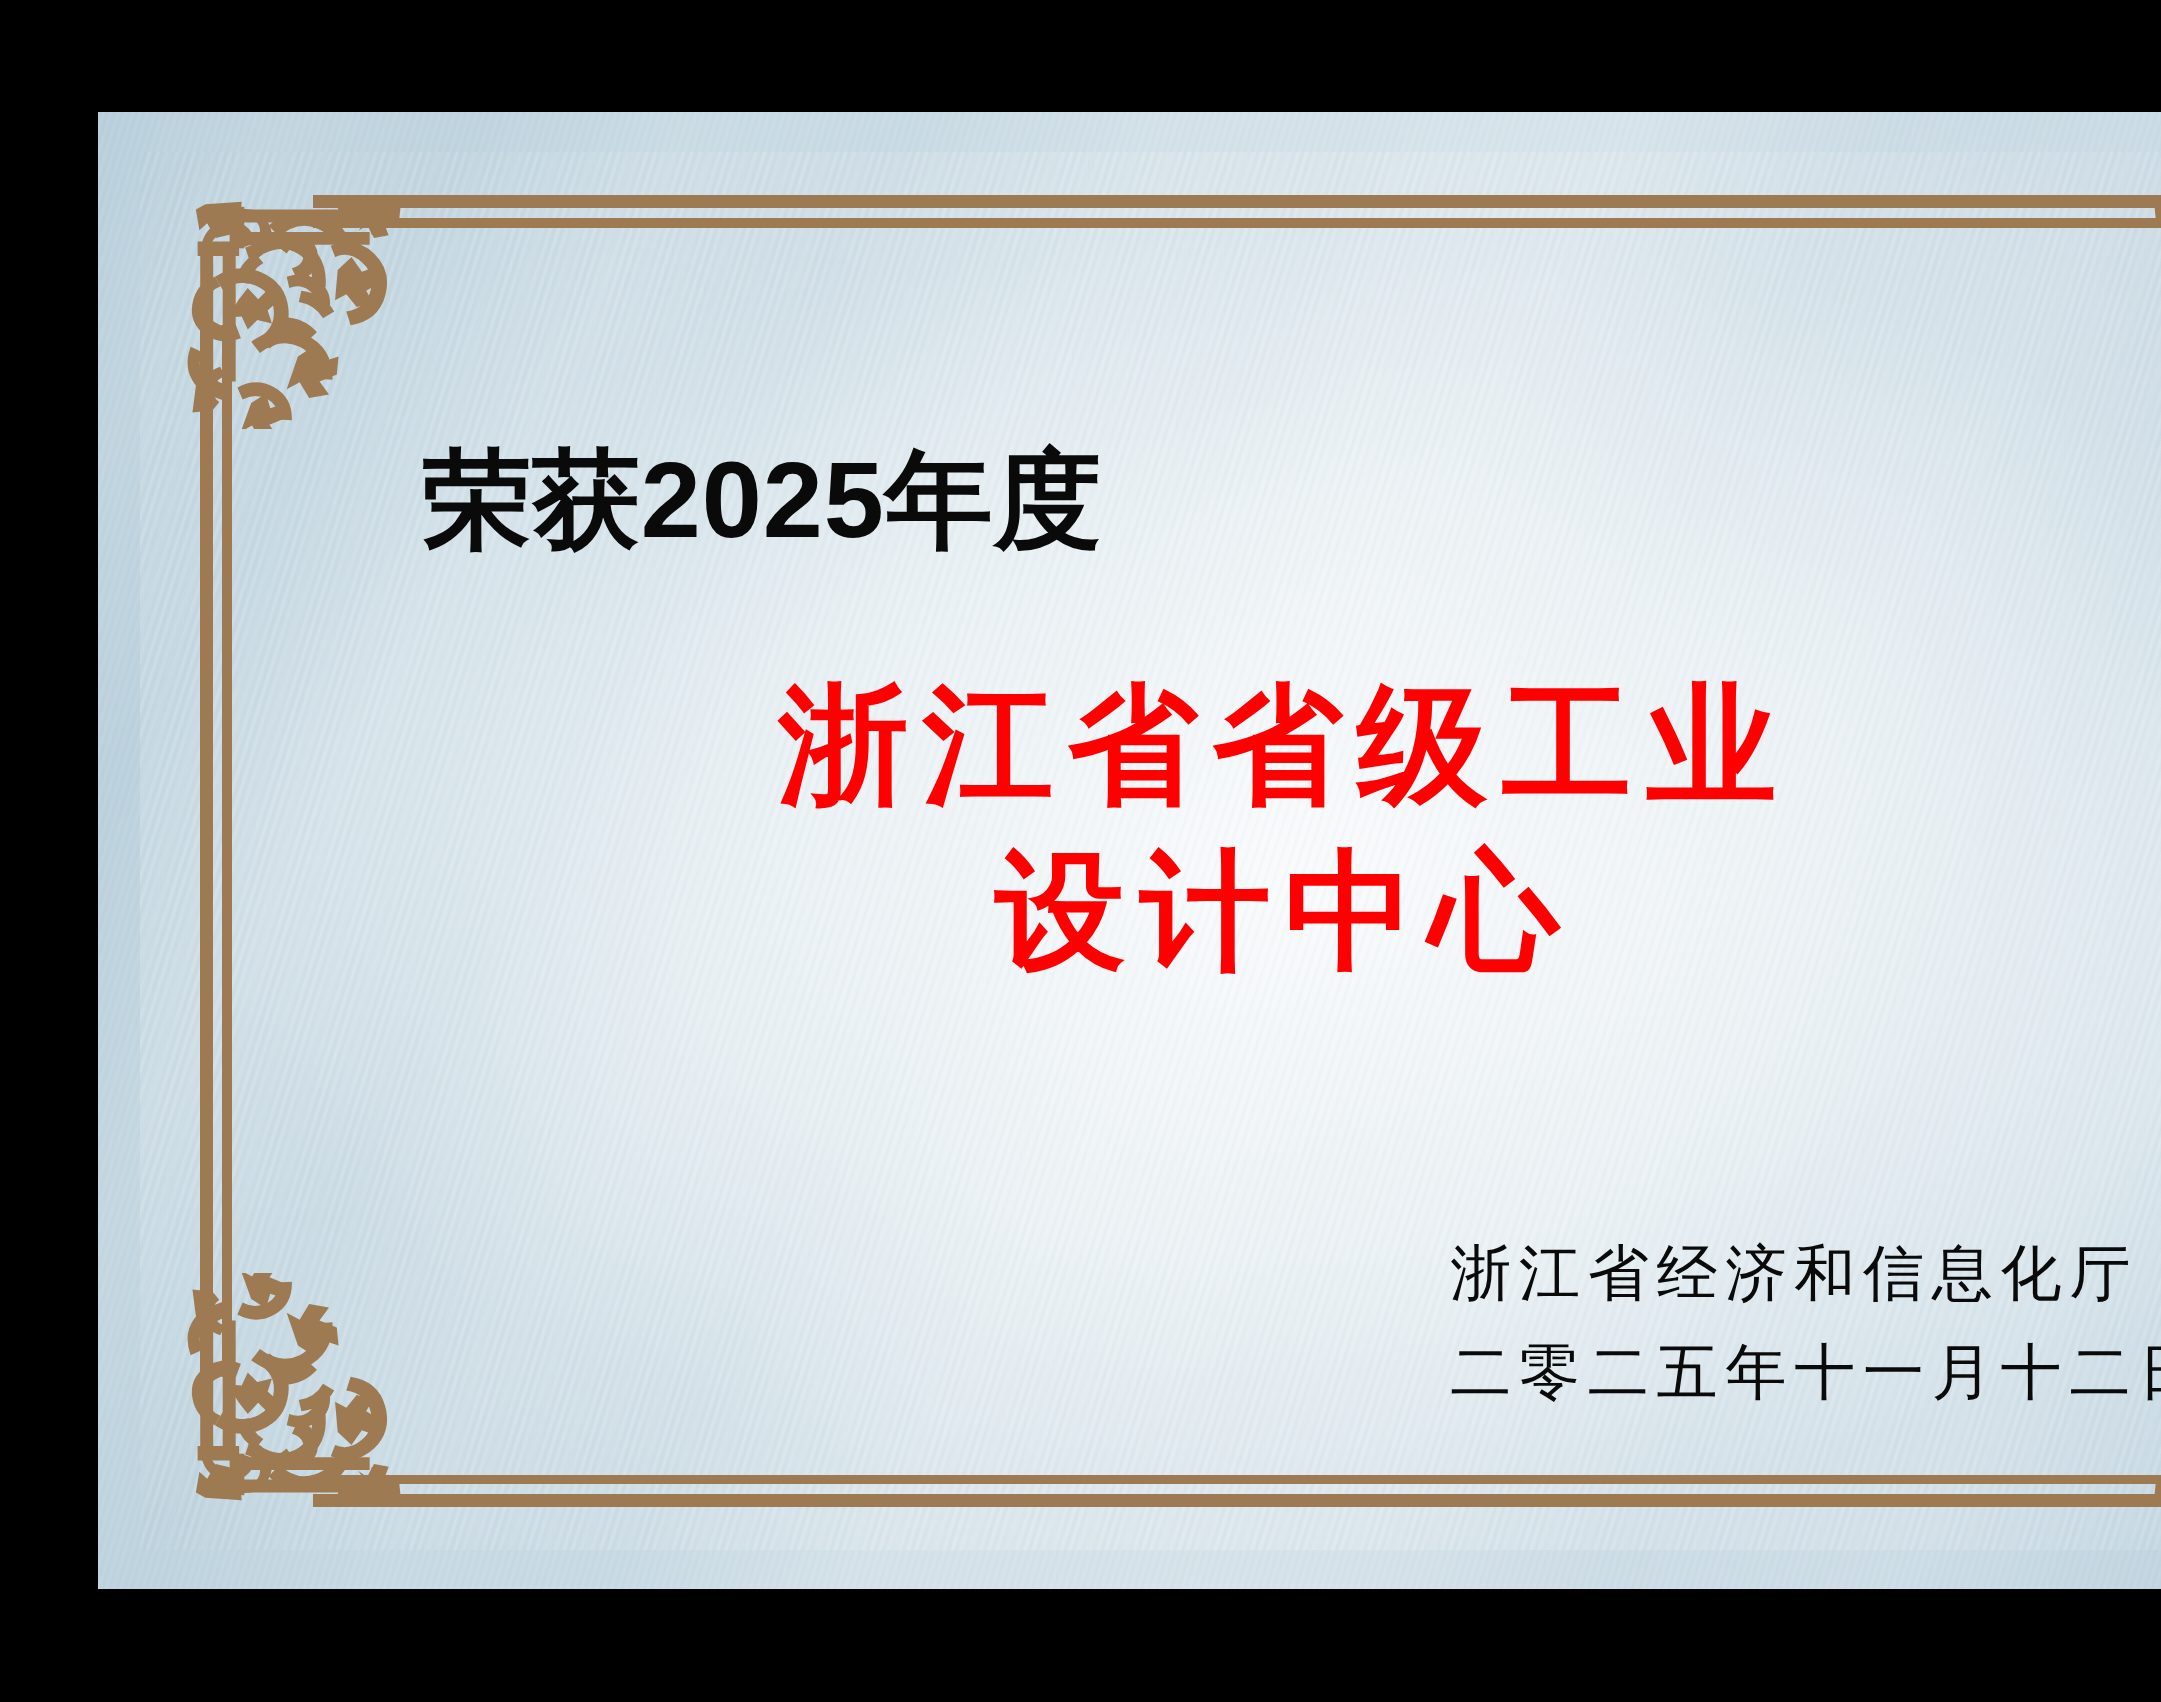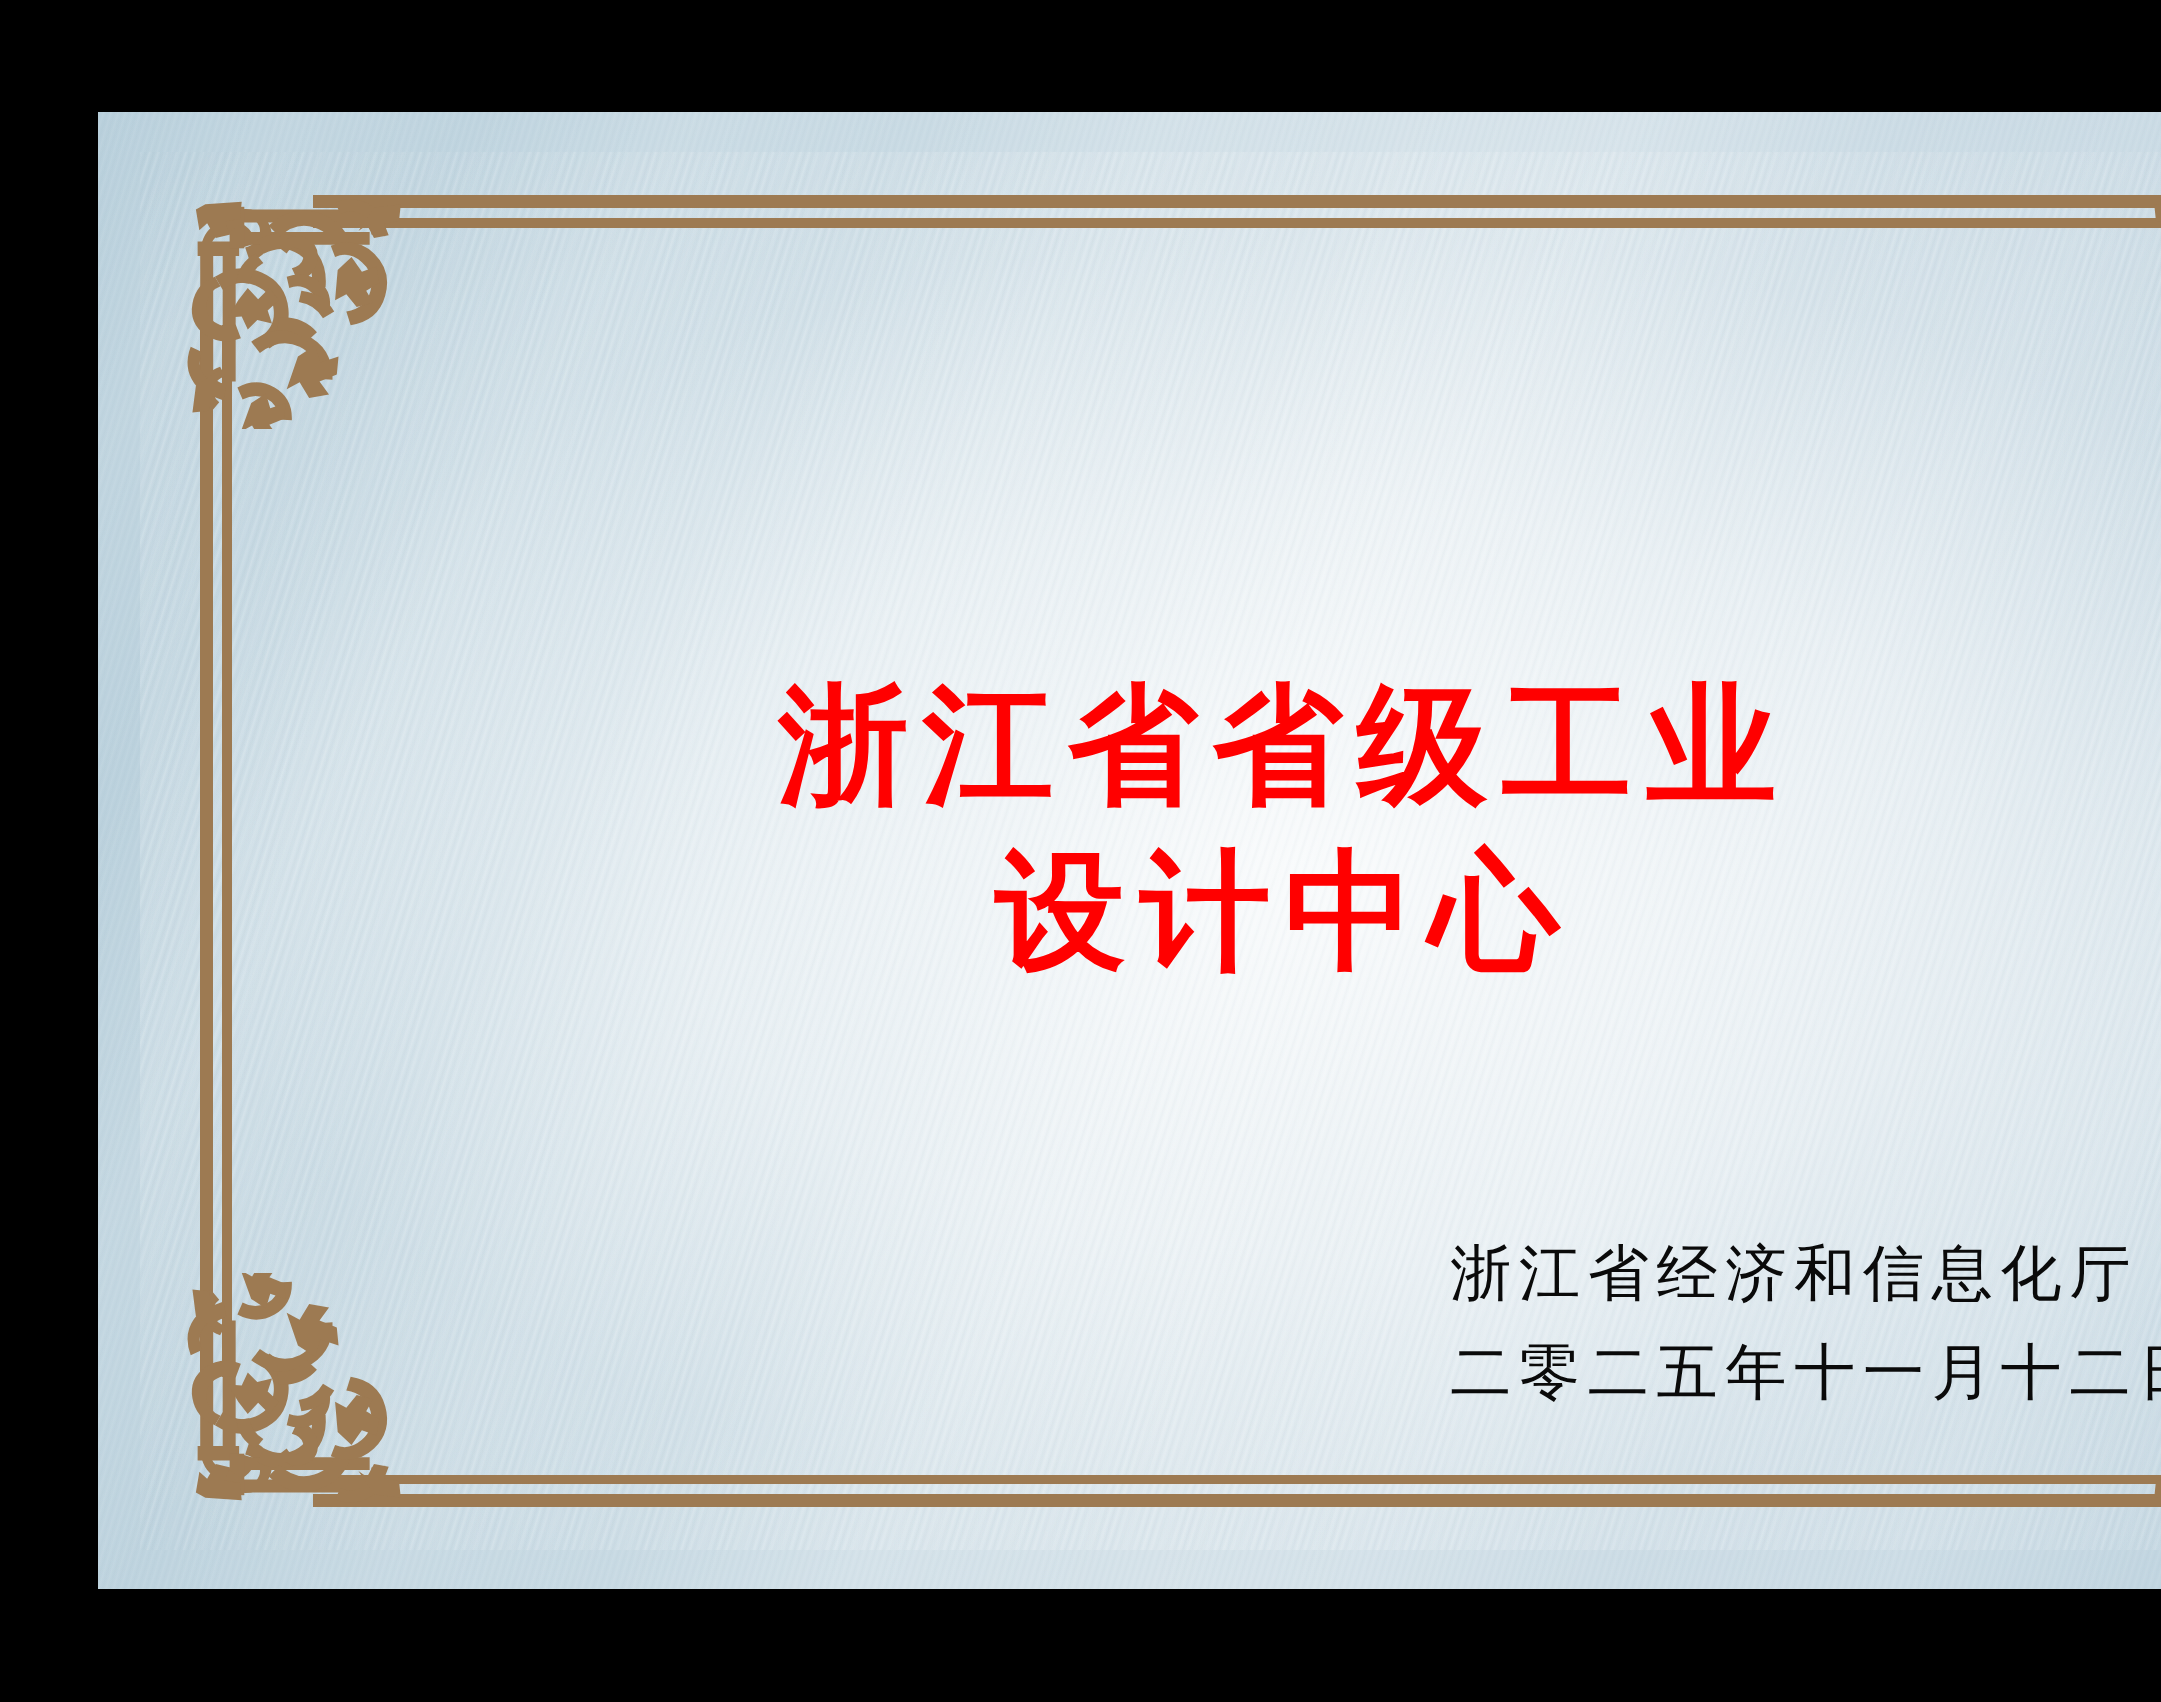--- a/index.html
+++ b/index.html
@@ -344,20 +344,21 @@
             <path d="M108 520 l-8 62 l38 -4 l8 -34 l26 10 l6 -34 l-30 -16 l14 -20 z"></path>
             <path d="M352 300 q52 6 76 48 l-26 16 q-18 -32 -56 -38 z"></path>
             <path d="M300 362 q54 -4 88 34 l-24 22 q-28 -30 -68 -26 z"></path>
             <path d="M246 214 q-40 22 -44 66 l30 4 q4 -32 32 -48 z"></path>
           </g>
         </svg>
       </div>
 
       <div id="text-layer">
 
+        <div id="eyebrow-line">荣获2025年度</div>
 
         <div id="award-title">
           <span class="title-line">浙江省省级工业</span>
           <span class="title-line">设计中心</span>
         </div>
 
         <div id="issuer-block">
           <span class="issuer-line">浙江省经济和信息化厅</span>
           <span class="issuer-line">二零二五年十一月十二日</span>
         </div>

